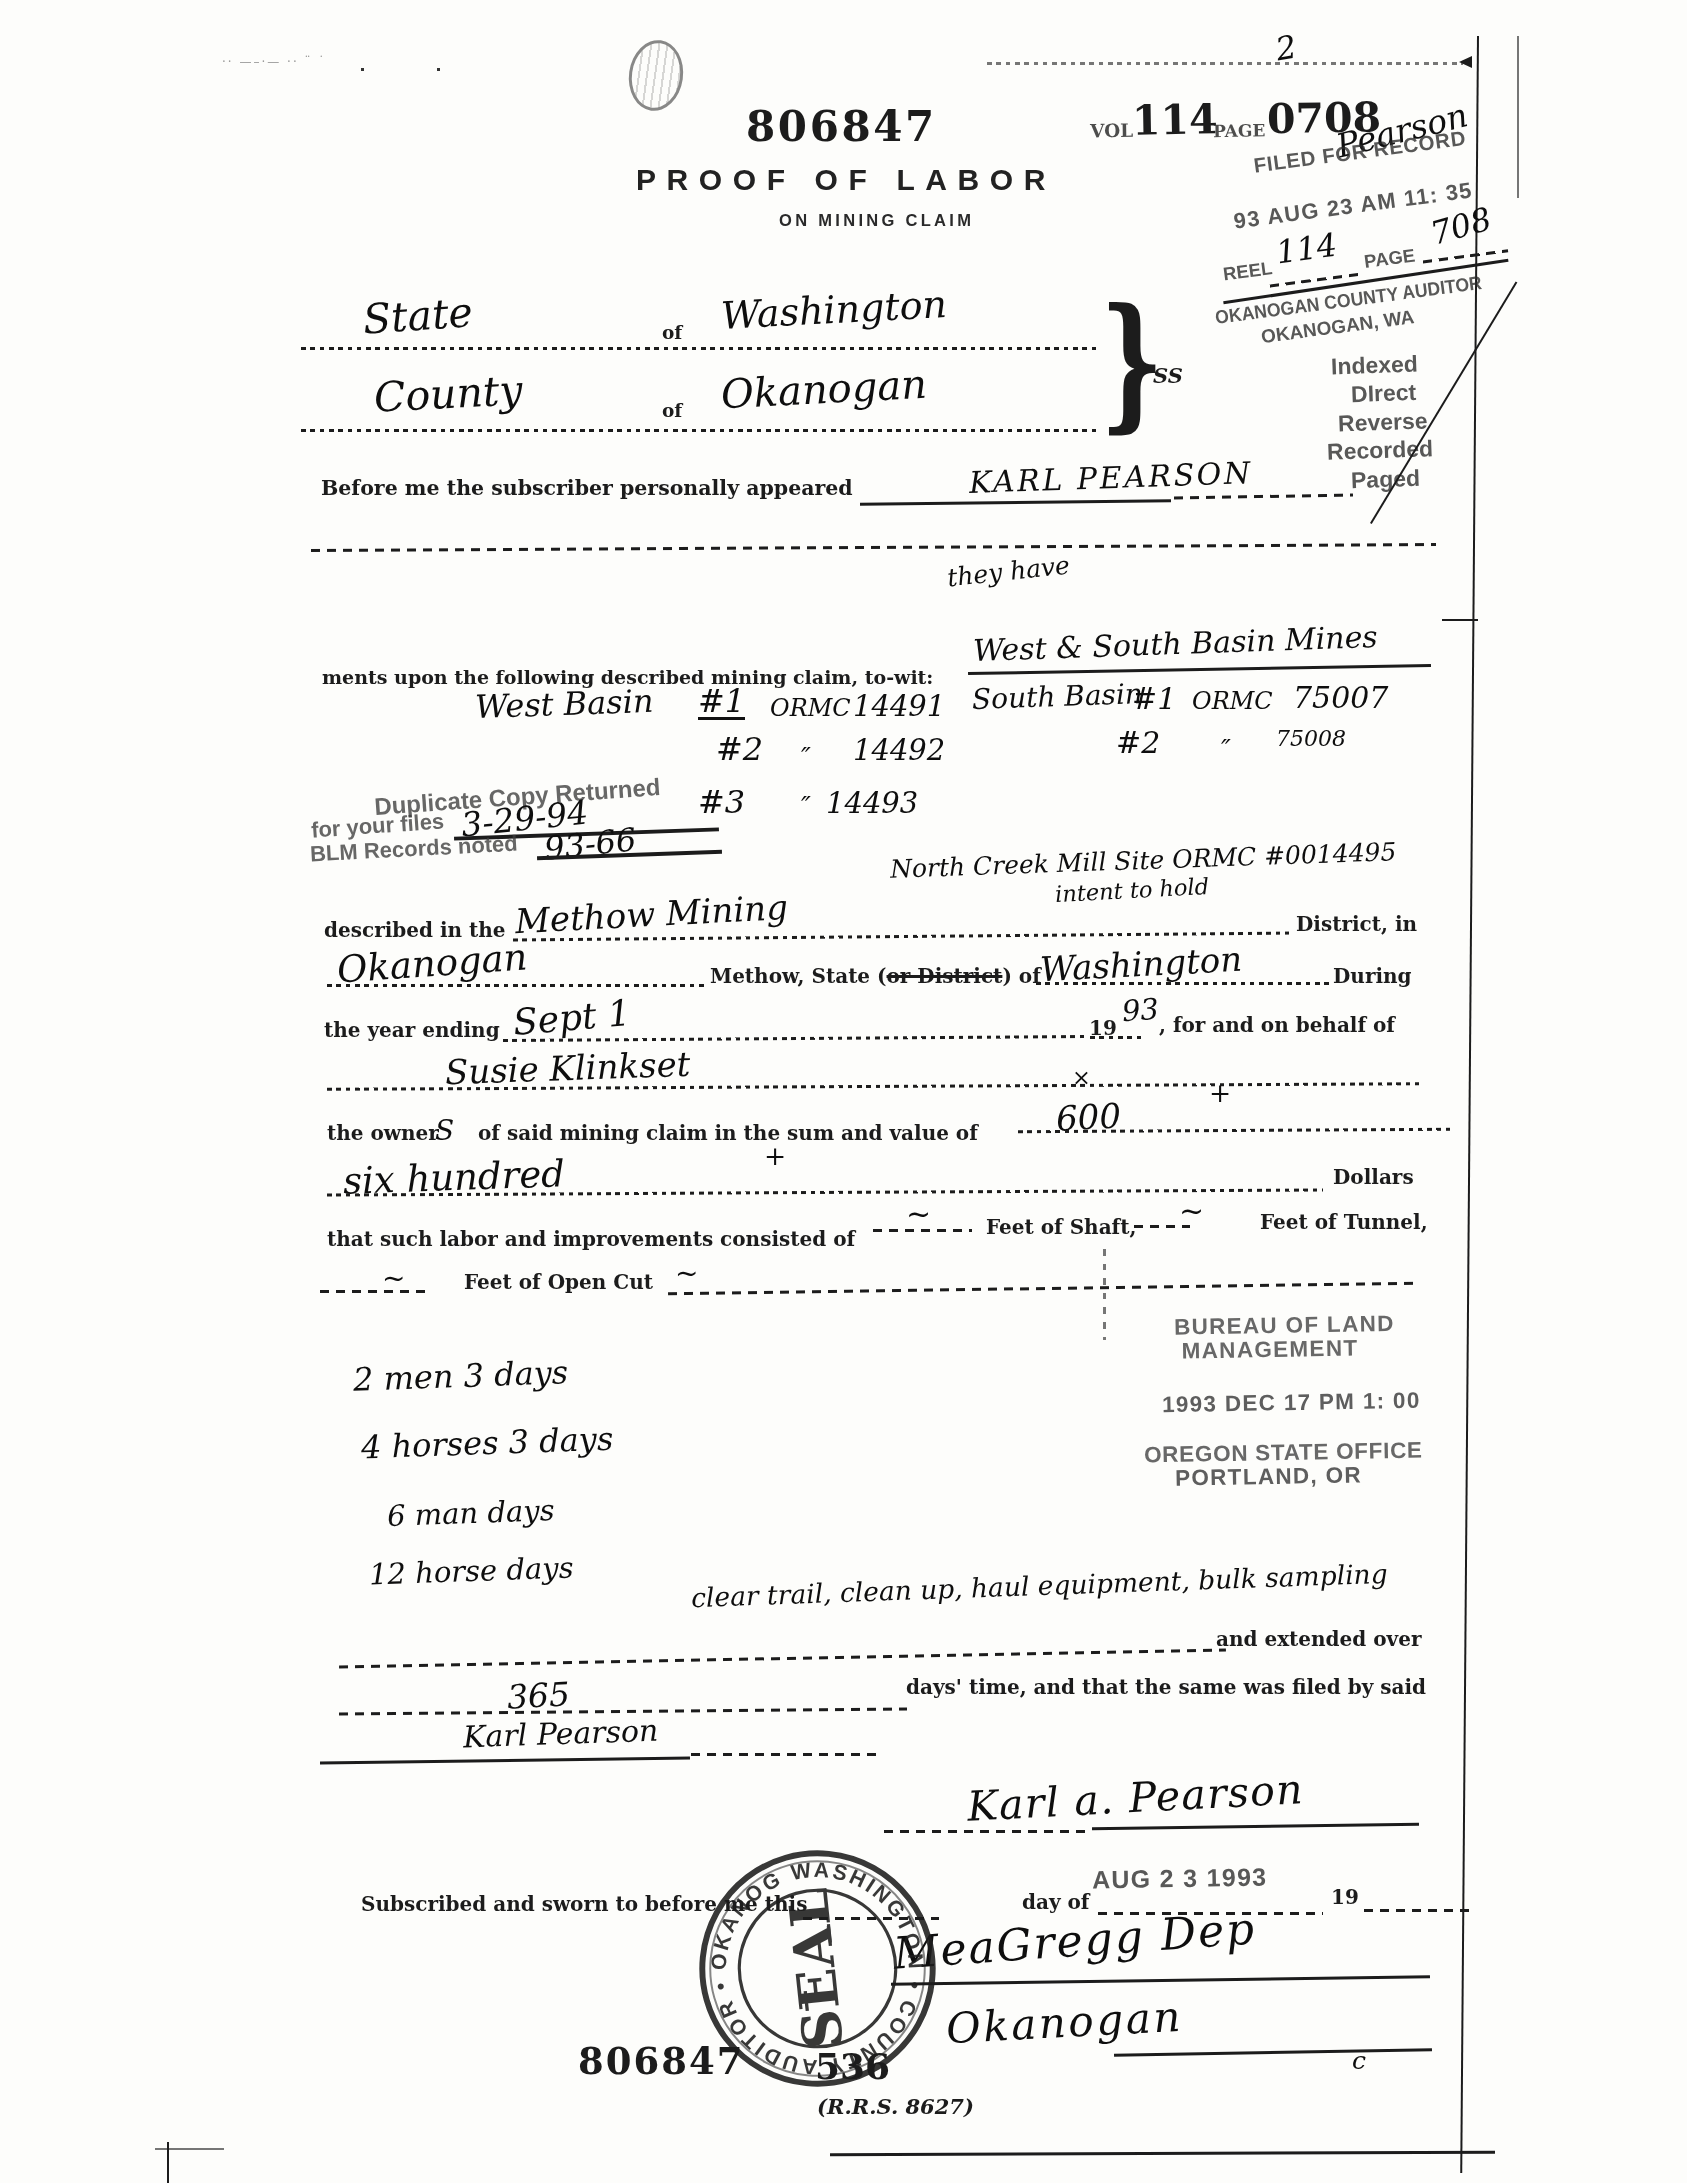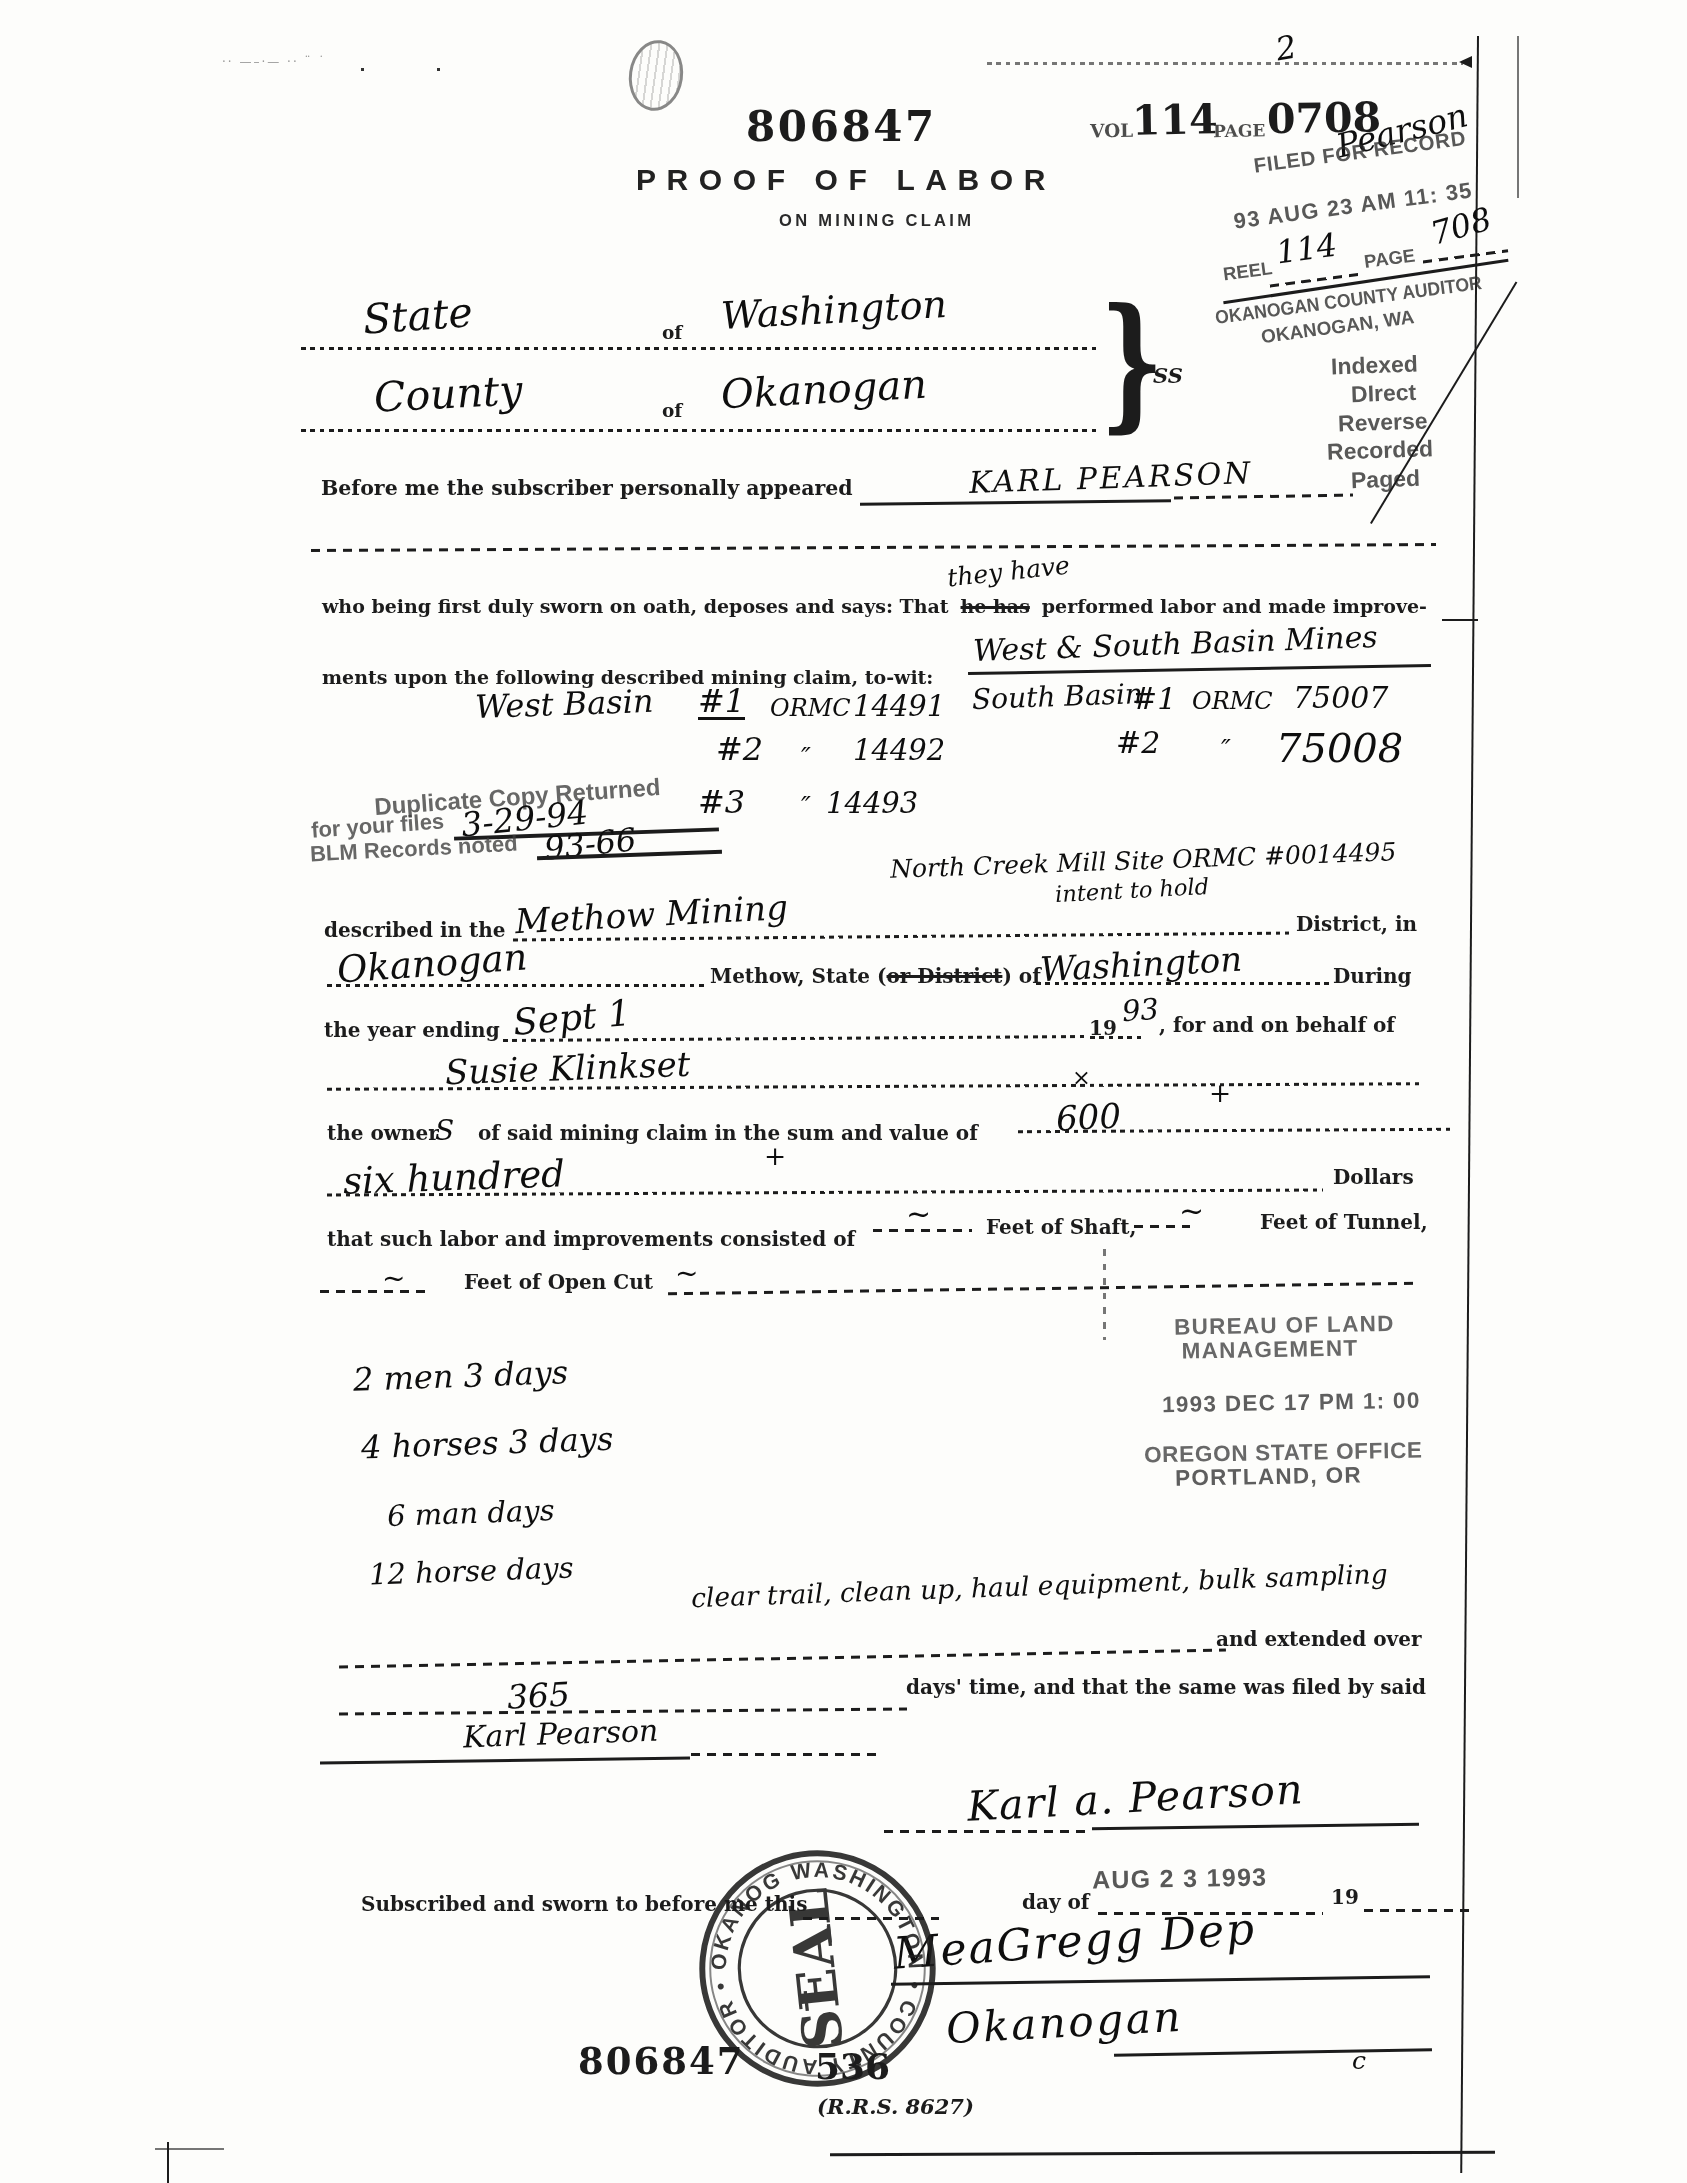--- a/index.html
+++ b/index.html
@@ -84,44 +84,39 @@
   <div class="abs form" style="left:1100px;top:290px;font-size:99px;transform:scaleY(1.45);transform-origin:top;">}</div>
   <div class="abs form" style="left:1153px;top:365px;font-size:21px;font-style:italic;">SS</div>
 
   <div class="abs form" style="left:321px;top:478px;font-size:20.5px;">Before me the subscriber personally appeared</div>
   <div class="abs hand" style="left:969px;top:463px;font-size:30px;letter-spacing:2.6px;transform:rotate(-2deg);">KARL PEARSON</div>
   <div class="ln sol" style="left:860px;top:501px;width:311px;transform:rotate(-.6deg);"></div>
   <div class="ln dash" style="left:1174px;top:495px;width:179px;transform:rotate(-1deg);"></div>
   <div class="ln dash" style="left:311px;top:546px;width:1125px;transform:rotate(-.3deg);"></div>
 
   <div class="abs hand" style="left:947px;top:559px;font-size:25px;transform:rotate(-6deg);">they have</div>
-  <div class="abs form" style="left:322px;top:597px;font-size:19px;">
-    <span>who being first duly sworn on oath, deposes and says: That</span>
-    <span class="strike" style="margin:0 5.3px;">he has</span>
-    <span>performed labor and made improve-</span>
-  </div>
   <div class="abs form" style="left:322px;top:668px;font-size:19px;">ments upon the following described mining claim, to-wit:</div>
   <div class="abs hand" style="left:973px;top:629px;font-size:30px;transform:rotate(-2deg);">West &amp; South Basin Mines</div>
   <div class="ln sol" style="left:968px;top:668px;width:463px;transform:rotate(-1deg);"></div>
 
   <div class="abs hand" style="left:475px;top:688px;font-size:32px;transform:rotate(-2deg);">West Basin</div>
   <div class="abs hand" style="left:698px;top:685px;font-size:32px;border-bottom:3.3px solid #111;">#1</div>
   <div class="abs hand" style="left:770px;top:696px;font-size:24px;">ORMC</div>
   <div class="abs hand" style="left:853px;top:692px;font-size:29px;">14491</div>
   <div class="abs hand" style="left:972px;top:683px;font-size:28px;transform:rotate(-2deg);">South Basin</div>
   <div class="abs hand" style="left:1132px;top:684px;font-size:30px;">#1</div>
   <div class="abs hand" style="left:1192px;top:689px;font-size:24px;">ORMC</div>
   <div class="abs hand" style="left:1293px;top:683px;font-size:30px;">75007</div>
 
   <div class="abs hand" style="left:716px;top:733px;font-size:32px;">#2</div>
   <div class="abs hand" style="left:801px;top:744px;font-size:26.5px;">″</div>
   <div class="abs hand" style="left:853px;top:736px;font-size:29px;">14492</div>
   <div class="abs hand" style="left:1116px;top:728px;font-size:30px;">#2</div>
   <div class="abs hand" style="left:1221px;top:736px;font-size:26.5px;">″</div>
-  <div class="abs hand" style="left:1276px;top:728px;font-size:40px;">75008</div>
+  <div class="abs hand" style="left:1276px;top:728px;font-size:22px;">75008</div>
 
   <div class="abs hand" style="left:698px;top:786px;font-size:32px;">#3</div>
   <div class="abs hand" style="left:801px;top:793px;font-size:26.5px;">″</div>
   <div class="abs hand" style="left:826px;top:789px;font-size:29px;text-align:center;">14493</div>
 
   <div class="abs stamp eroded" style="left:374px;top:785px;font-size:24px;transform:rotate(-4deg);color:#3d3d3d;">Duplicate Copy Returned</div>
   <div class="abs stamp eroded" style="left:311px;top:815px;font-size:22px;transform:rotate(-4deg);color:#3d3d3d;">for your files</div>
   <div class="abs hand" style="left:461px;top:802px;font-size:33px;transform:rotate(-6deg);">3-29-94</div>
   <div class="ln sol" style="left:454px;top:832px;width:265px;height:4px;transform:rotate(-2deg);"></div>
   <div class="abs stamp eroded" style="left:310px;top:838px;font-size:22px;transform:rotate(-3deg);color:#3d3d3d;">BLM Records noted</div>

